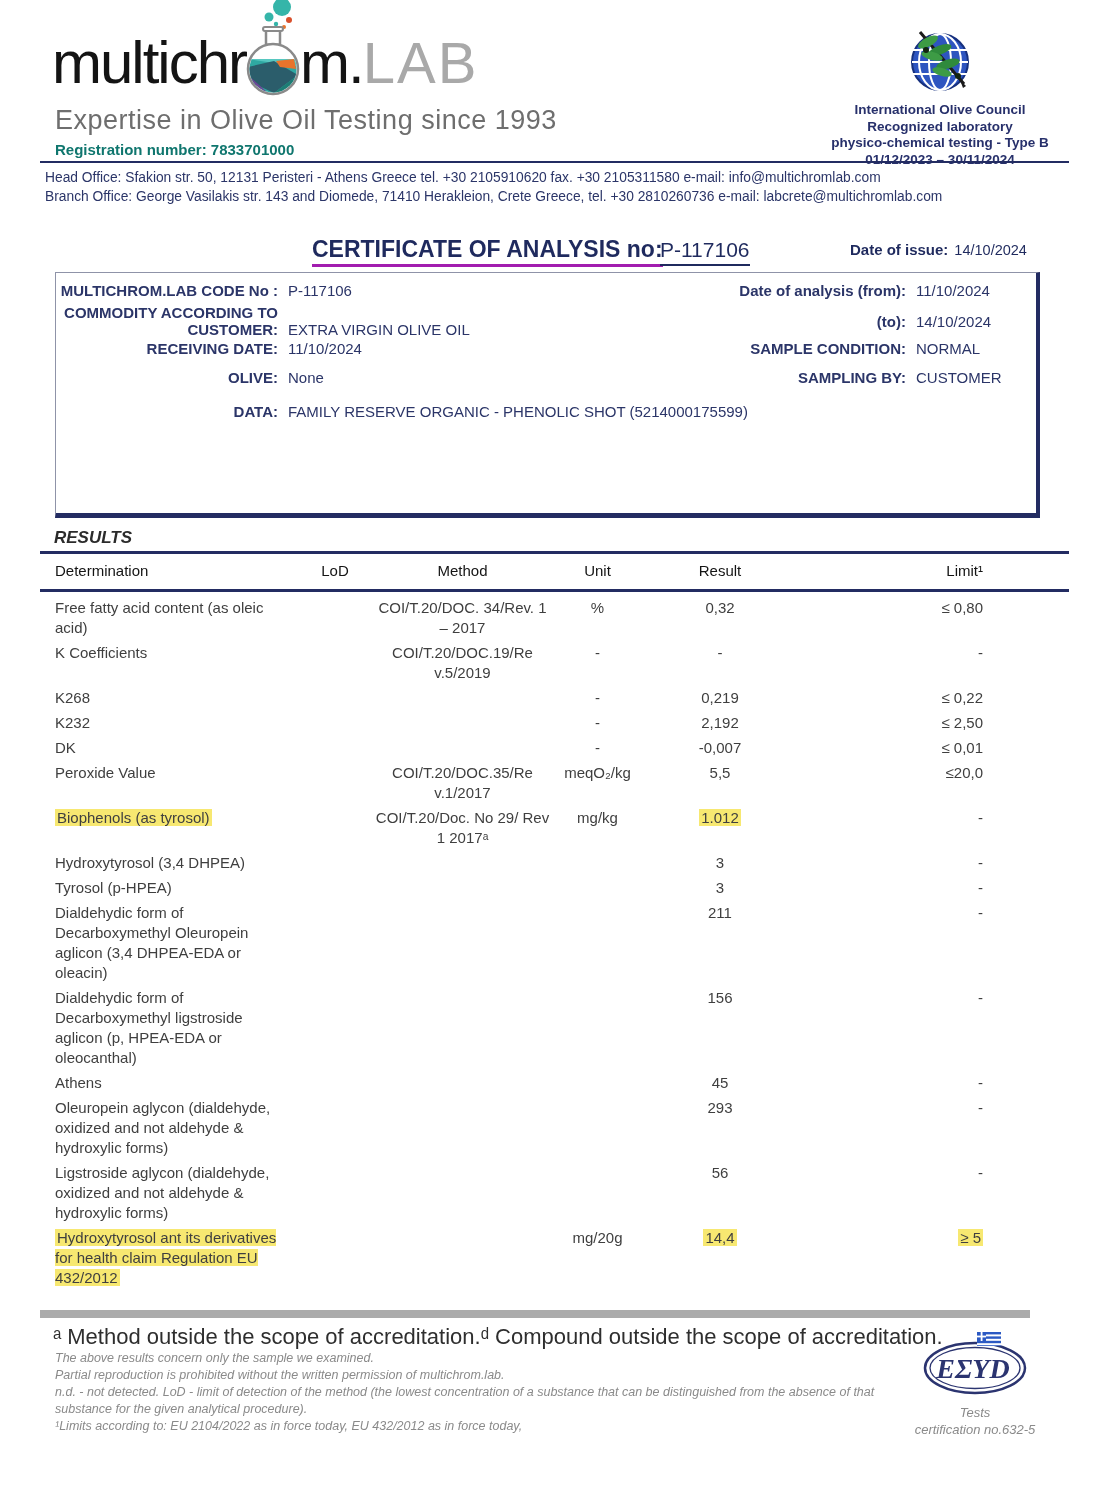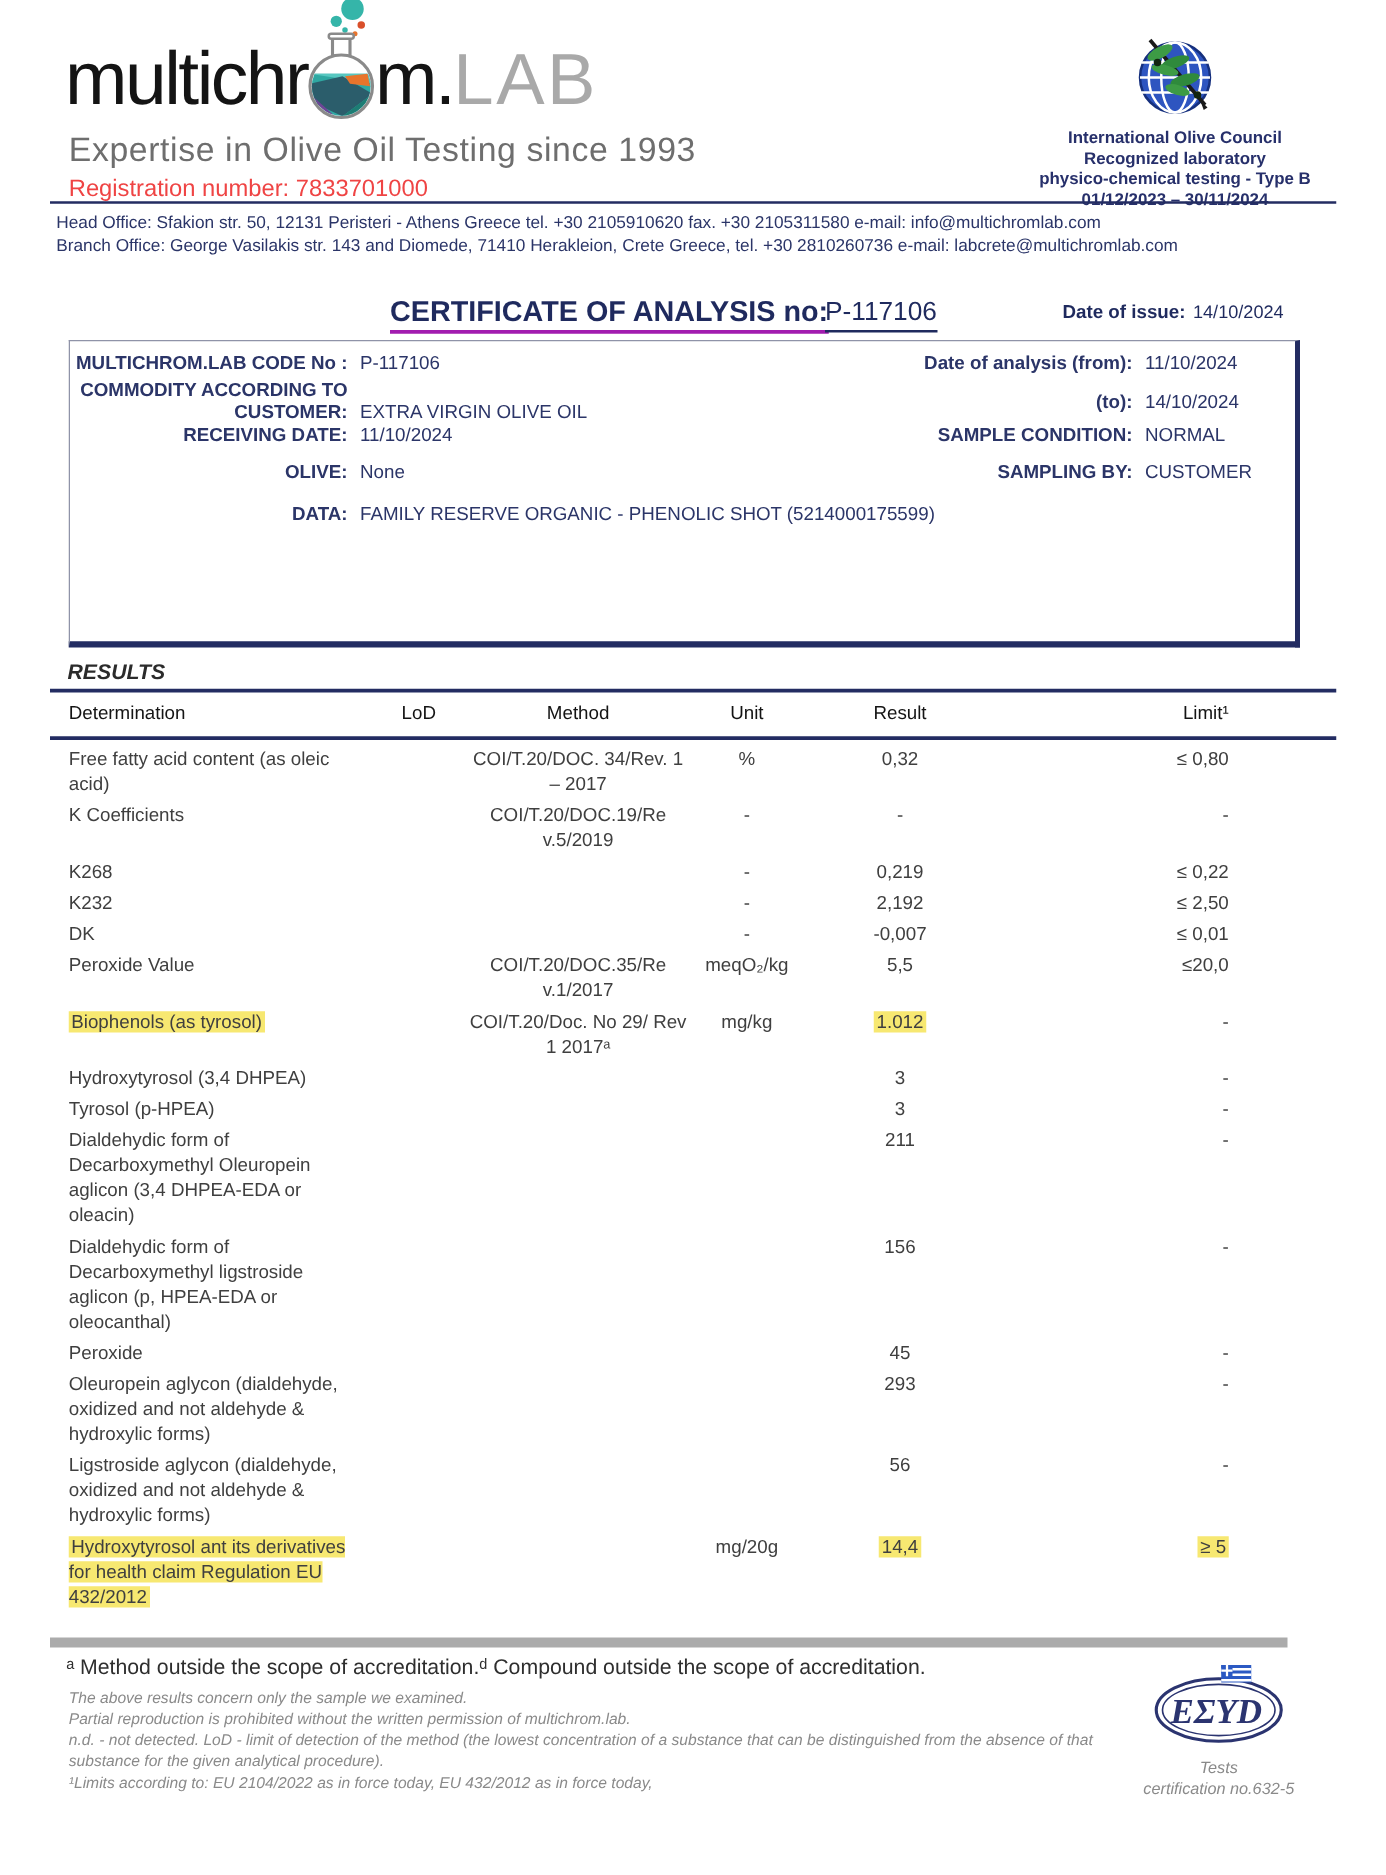--- a/index.html
+++ b/index.html
@@ -6,21 +6,21 @@
   body { background:#e8e8e8; font-family:"Liberation Sans","DejaVu Sans",sans-serif; }
   .page { position:relative; width:1109px; height:1500px; background:#ffffff; margin:0 auto; overflow:hidden; }
 
   
   .brand { position:absolute; left:52px; top:28px; white-space:nowrap; }
   .brand .b-bold { font-size:60px; font-weight:400; letter-spacing:-2px; color:#141414; }
   .brand .b-light { font-size:58px; font-weight:400; letter-spacing:2px; color:#a9a9a9; }
   .flask-wrap { display:inline-block; width:54px; height:60px; position:relative; vertical-align:-6px; }
   .flask-wrap svg { position:absolute; left:0; top:-32px; overflow:visible; }
   .tagline { position:absolute; left:55px; top:105px; font-size:27px; color:#6e6e6e; letter-spacing:0.5px; }
-  .regnum { position:absolute; left:55px; top:141px; font-size:19px; color:#ef4444; }
+  .regnum { position:absolute; left:55px; top:141px; font-size:15px; color:#0f766e;font-weight:bold; }
 
   .ioc { position:absolute; left:775px; top:26px; width:330px; text-align:center; }
   .ioc-globe { display:block; margin:0 auto 4px auto; }
   .ioc-lines { font-size:13.5px; line-height:16.5px; font-weight:700; color:#27306b; }
 
   .rule-full { position:absolute; left:40px; width:1029px; height:2px; background:#232c62; }
   .offices { position:absolute; left:45px; top:169px; width:1020px; font-size:13.8px; line-height:18.5px; color:#2b3568; }
 
   
   .cert-title { position:absolute; left:312px; top:236px; font-size:23px; font-weight:700; color:#1f2a5e;
@@ -58,21 +58,21 @@
   .tbody { position:absolute; left:55px; top:598px; width:985px; font-size:15px; color:#3f3f3f; }
   .trow { display:grid; grid-template-columns:240px 80px 175px 95px 150px 245px;
           line-height:20px; margin-bottom:5px; }
   .c-det { text-align:left; padding-right:6px; }
   .c-lod, .c-method, .c-unit, .c-result { text-align:center; }
   .c-limit { text-align:right; padding-right:57px; }
   .hl { background:#f7e871; padding:0 2px; }
 
   
   .gray-bar { position:absolute; left:40px; top:1310px; width:990px; height:8px; background:#ababab; }
-  .accr-note { position:absolute; left:53px; top:1324px; font-size:17px; color:#2e2e2e; }
+  .accr-note { position:absolute; left:53px; top:1324px; font-size:22px; color:#2e2e2e; }
   .disclaimers { position:absolute; left:55px; top:1350px; width:840px; font-size:12.5px; line-height:17px;
                  font-style:italic; color:#8a8a8a; }
   .esyd { position:absolute; left:880px; top:1330px; width:190px; text-align:center; }
   .esyd-caption { font-size:13px; font-style:italic; color:#8a8a8a; line-height:17px; margin-top:4px; }
 </style>
 </head>
 <body>
 
 <div class="page">
 
@@ -293,21 +293,21 @@
       </div>
       <div class="trow">
         <div class="c-det"><span>Dialdehydic form of Decarboxymethyl ligstroside aglicon  (p, HPEA-EDA or oleocanthal)</span></div>
         <div class="c-lod"><span></span></div>
         <div class="c-method"><span></span></div>
         <div class="c-unit"><span></span></div>
         <div class="c-result"><span>156</span></div>
         <div class="c-limit"><span>-</span></div>
       </div>
       <div class="trow">
-        <div class="c-det"><span>Peroxide</span></div>
+        <div class="c-det"><span>Athens</span></div>
         <div class="c-lod"><span></span></div>
         <div class="c-method"><span></span></div>
         <div class="c-unit"><span></span></div>
         <div class="c-result"><span>45</span></div>
         <div class="c-limit"><span>-</span></div>
       </div>
       <div class="trow">
         <div class="c-det"><span>Oleuropein aglycon (dialdehyde, oxidized and not aldehyde &amp; hydroxylic forms)</span></div>
         <div class="c-lod"><span></span></div>
         <div class="c-method"><span></span></div>

